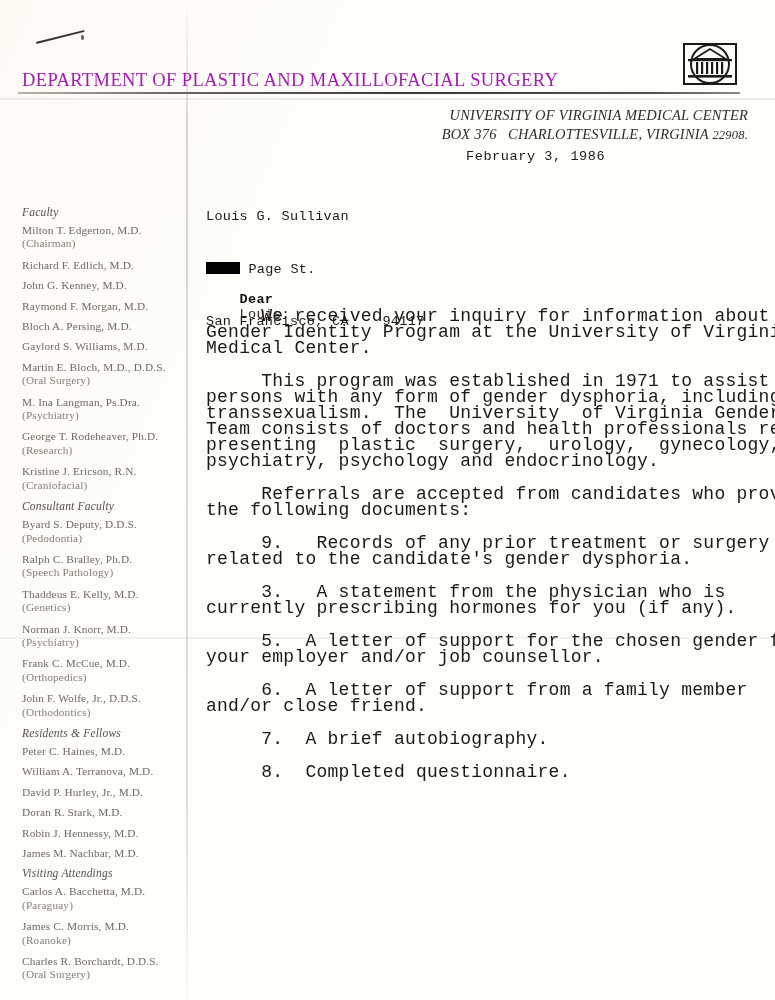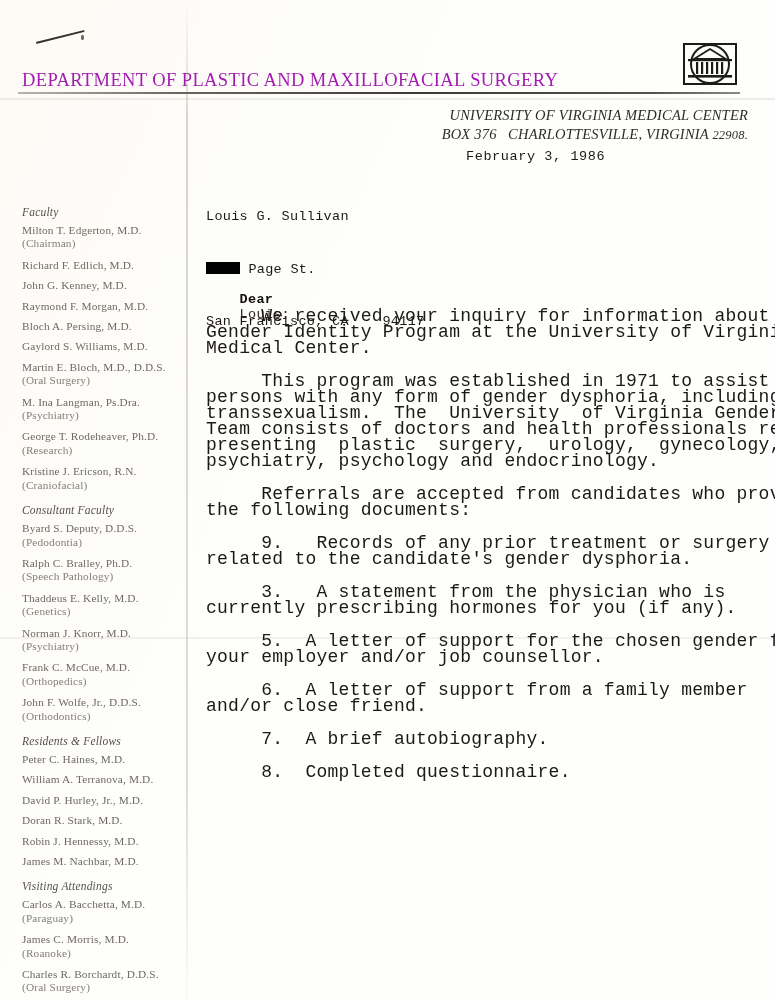--- a/index.html
+++ b/index.html
@@ -154,21 +154,21 @@
     font-family: "Liberation Serif", serif;
     color: #6a645b;
   }
   .roster .sec-head {
     font-style: italic;
     font-size: 11.5px;
     color: #555049;
     margin: 0 0 6px 0;
     letter-spacing: 0.2px;
   }
-  .roster .sec-head.spaced { margin-top: 12px; }
+  .roster .sec-head.spaced { margin-top: 4px; }
   .roster .person {
     font-size: 11.3px;
     line-height: 13.4px;
     margin: 0 0 8px 0;
     letter-spacing: 0.15px;
     color: #6f6960;
   }
   .roster .person .sub {
     display: block;
     color: #857f75;

